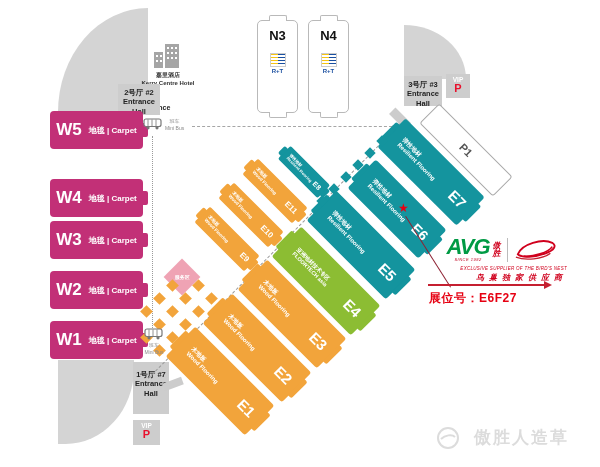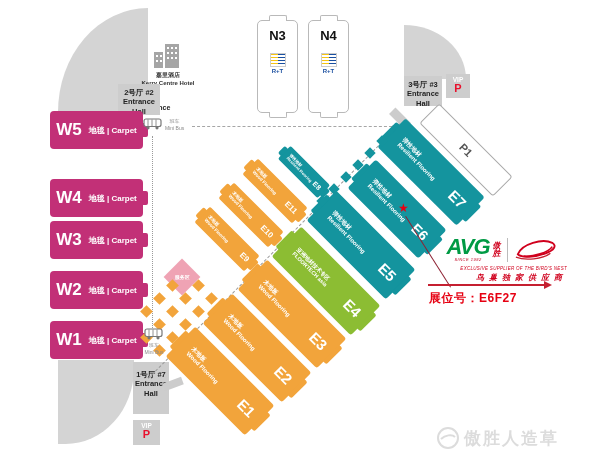--- a/index.html
+++ b/index.html
@@ -117,21 +117,21 @@
   .avg-tag-zh{font-size:8px;font-weight:bold;color:#D0001D;letter-spacing:5px;margin-top:1px;white-space:nowrap;}
   .pointer-line{position:absolute;left:406px;top:216px;width:84px;height:0;
         border-top:1.3px solid #8E2233;transform:rotate(57.6deg);transform-origin:0 0;}
   .booth-arrow{position:absolute;left:428px;top:284px;width:118px;height:0;border-top:2px solid #C51F30;}
   .booth-arrow::after{content:"";position:absolute;right:-6px;top:-5px;border-left:8px solid #C51F30;
         border-top:4px solid transparent;border-bottom:4px solid transparent;}
   .booth-no{position:absolute;left:429px;top:290px;font-size:12px;font-weight:bold;color:#E60012;
         letter-spacing:0.5px;white-space:nowrap;}
   .star{position:absolute;left:398px;top:202px;font-size:12px;color:#E50012;line-height:12px;}
   
-  .wm{position:absolute;left:436px;top:426px;display:flex;align-items:center;gap:4px;color:#DCDCDC;}
+  .wm{position:absolute;left:436px;top:426px;display:flex;gap:14px;color:#DCDCDC;}
   .wm-txt{font-size:17px;font-weight:bold;letter-spacing:2px;}
 </style>
 </head>
 <body>
 
 <div id="map">
 
   <div class="fan fan-nw">
     <div class="hotel">
       <svg width="34" height="26" viewBox="0 0 34 26">

